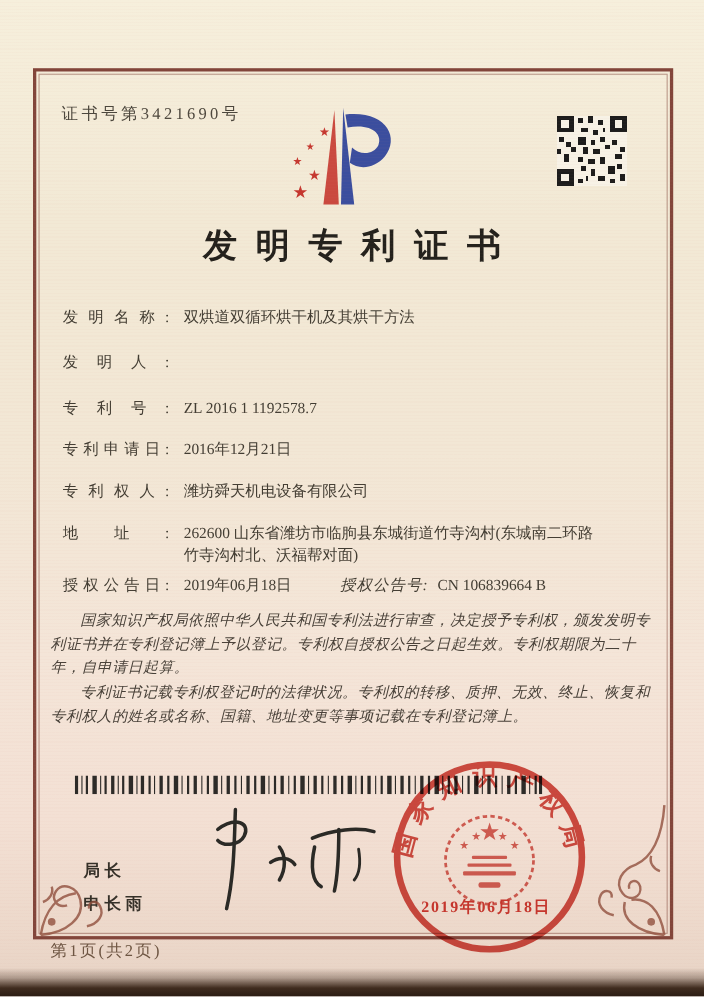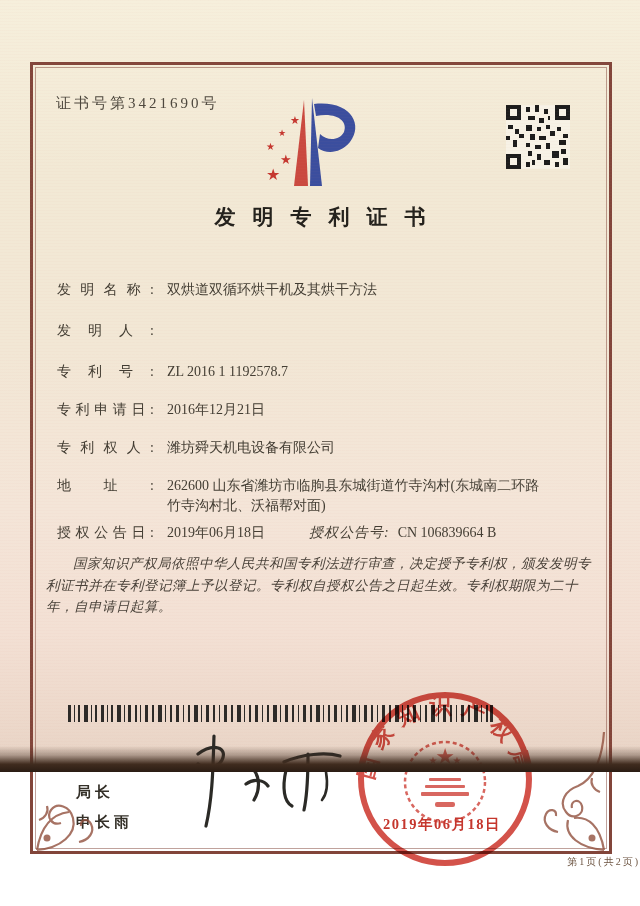--- a/index.html
+++ b/index.html
@@ -1,39 +1,39 @@
 <!DOCTYPE html>
 <html><head>
 <meta charset="utf-8">
 <style>
   html,body{margin:0;padding:0;}
   body{width:640px;height:906px;overflow:hidden;font-family:"Liberation Serif","DejaVu Serif",serif;}
-  .paper{position:relative;width:640px;height:772px;
+  .paper{position:relative;width:640px;height:906px;
     background:linear-gradient(180deg,#f6efdc 0%,#f2e9d5 22%,#f2e7d5 45%,#f4e5d8 66%,#f3e0d4 82%,#ecd8ca 94%,#e6d2c4 100%);}
   .texture{position:absolute;inset:0;pointer-events:none;opacity:.45;
     background:repeating-linear-gradient(0deg,rgba(214,138,122,0.07) 0 1px,transparent 1px 3px);}
   .abs{position:absolute;}
   .frame{left:30px;top:62px;width:576px;height:786px;border:3px solid #82453a;}
   .frame:before{content:"";position:absolute;inset:2px;border:1px solid rgba(130,69,58,.5);}
   .cert-no{left:56px;top:94px;font-size:15px;letter-spacing:3px;color:#4c473d;}
-  .title{left:0;right:0;top:203px;text-align:center;font-size:21px;font-weight:700;
+  .title{left:0;right:0;top:203px;text-align:center;font-size:31px;font-weight:700;
     letter-spacing:17px;padding-left:17px;color:#23211c;}
   .fields{left:57px;top:280px;width:525px;font-size:14px;color:#413c32;line-height:20px;}
   .frow{display:flex;align-items:flex-start;margin-bottom:21px;}
   .frow.tight{margin-bottom:18px;}
   .frow.addr{margin-bottom:7px;}
   .flabel{flex:none;display:inline-block;width:98px;text-align:justify;text-align-last:justify;
     margin-right:12px;letter-spacing:1px;}
   .fvalue{max-width:375px;}
   .flabel.auto{width:auto;text-align-last:auto;margin-left:44px;margin-right:8px;font-style:italic;}
   .body-text{left:46px;top:553px;width:549px;font-size:13.5px;line-height:21.5px;color:#474038;}
   .body-text p{margin:0 0 1px 0;text-indent:2em;letter-spacing:.5px;font-style:italic;}
   .signer{left:76px;top:757px;font-size:15px;font-weight:700;color:#343028;line-height:30px;letter-spacing:4px;margin-top:20px;}
   .seal-date{left:383px;top:815px;font-size:14.5px;font-weight:700;color:#c5362d;letter-spacing:1.5px;z-index:6;}
-  .footer{left:0;right:0;top:855px;text-align:right;font-size:10px;color:#6d5542;letter-spacing:2px;}
+  .footer{left:0;right:0;top:855px;text-align:left;font-size:15px;color:#6d5542;letter-spacing:2px;padding-left:46px;}
   .bottom-shadow{left:0;right:0;bottom:0;height:26px;
     background:linear-gradient(180deg,rgba(62,42,30,0) 0%,rgba(62,42,30,.35) 35%,#402c1f 70%,#2a1c13 100%);z-index:8;}
   svg{display:block;}
 </style>
 </head>
 <body>
 
 <div class="paper">
 
   <div class="abs frame"></div>
@@ -128,20 +128,21 @@
     <div class="frow">
       <span class="flabel">授权公告日:</span>
       <span class="fvalue">2019年06月18日</span>
       <span class="flabel auto">授权公告号:</span>
       <span class="fvalue">CN 106839664 B</span>
     </div>
   </div>
 
   <div class="abs body-text">
     <p>国家知识产权局依照中华人民共和国专利法进行审查，决定授予专利权，颁发发明专利证书并在专利登记簿上予以登记。专利权自授权公告之日起生效。专利权期限为二十年，自申请日起算。</p>
+    <p>专利证书记载专利权登记时的法律状况。专利权的转移、质押、无效、终止、恢复和专利权人的姓名或名称、国籍、地址变更等事项记载在专利登记簿上。</p>
   </div>
 
   <div class="abs" style="left:68px;top:705px;width:425px;height:17px;z-index:2;">
     <svg width="425" height="17" viewBox="0 0 425 17" preserveAspectRatio="none">
       <g fill="#2d2b28">
         <rect x="0" width="3" height="17"></rect>
           <rect x="6" width="1" height="17"></rect>
           <rect x="10" width="2" height="17"></rect>
           <rect x="16" width="4" height="17"></rect>
         <rect x="23" width="1" height="17"></rect>

